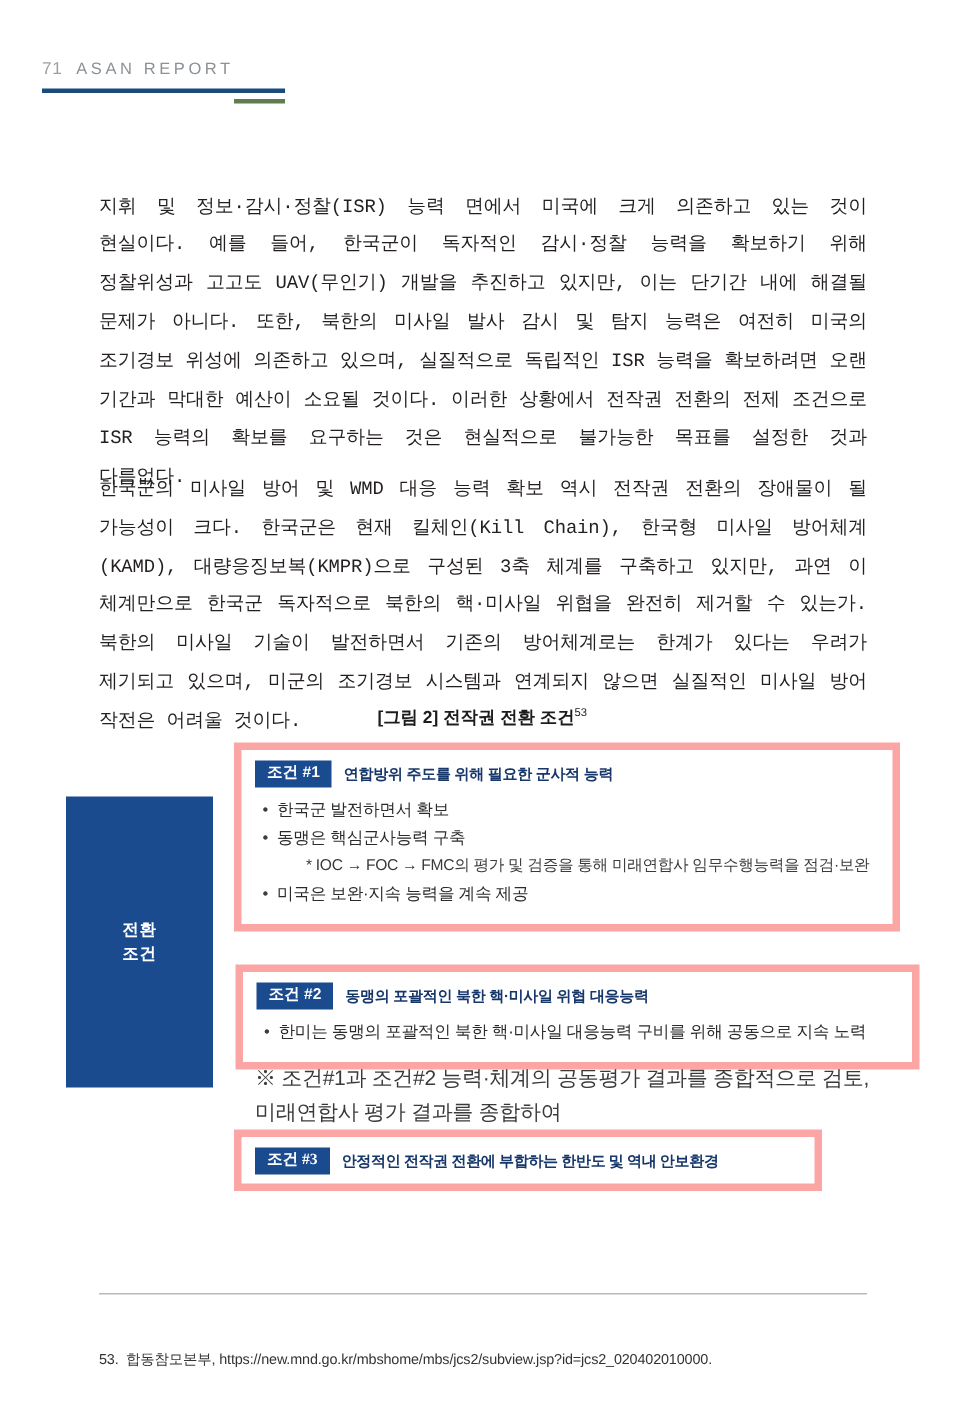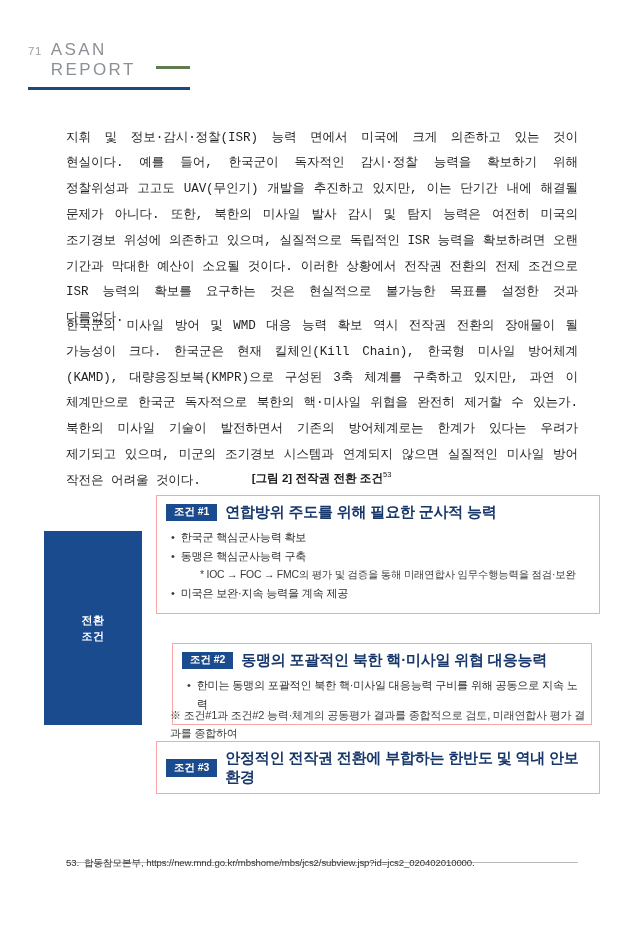--- a/index.html
+++ b/index.html
@@ -37,21 +37,21 @@
     align-items: baseline;
     gap: 9px;
   }
   .page-number {
     font-size: 11.5px;
     letter-spacing: 0.5px;
     color: #9aa0a6;
     font-family: "Liberation Sans", sans-serif;
   }
   .header-title {
-    font-size: 17px;
+    font-size: 11px;
     letter-spacing: 2.4px;
     color: #8c9196;
     font-family: "Liberation Sans", sans-serif;
   }
   .header-rule {
     margin-top: 7px;
     width: 162px;
     height: 3px;
     background: #1b4b7e;
   }
@@ -125,42 +125,42 @@
   }
 
   .fig-right {
     position: absolute;
     left: 112px;
     top: 0;
     width: 444px;
   }
 
   .cond-box {
-    border: 1px solid #fca5a5;
+    border: 5px solid #fca5a5;
     background: #ffffff;
     box-sizing: border-box;
     padding: 0;
   }
   .cond-head {
     display: flex;
     align-items: center;
     gap: 8px;
     padding: 7px 9px 6px 9px;
   }
   .cond-tag {
     background: #1b4b8f;
     color: #ffffff;
     font-size: 10.4px;
     font-weight: bold;
     padding: 2.5px 8px 3px 8px;
     line-height: 1.2;
     white-space: nowrap;
   }
   .cond-title {
-    font-size: 15px;
+    font-size: 10px;
     font-weight: bold;
     color: #17376b;
     letter-spacing: -0.2px;
   }
   .cond-body {
     padding: 0 12px 10px 14px;
   }
   .bullet-line {
     font-size: 11.1px;
     line-height: 1.72;
@@ -176,50 +176,50 @@
   }
   .sub-line {
     font-size: 10.4px;
     line-height: 1.7;
     color: #3a3a3a;
     margin-left: 29px;
     letter-spacing: -0.2px;
   }
 
   .box1 { position: absolute; left: 0; top: 0; width: 444px; }
-  .box2 { position: absolute; left: 16px; top: 148px; width: 420px; }
-  .box3 { position: absolute; left: 0; top: 246px; width: 444px; }
+  .box2 { position: absolute; left: 1px; top: 148px; width: 456px; }
+  .box3 { position: absolute; left: 0; top: 258px; width: 392px; font-family: Liberation Serif, serif; }
 
   .note {
     position: absolute;
     left: 14px;
     top: 212px;
     width: 420px;
-    font-size: 11px;
+    font-size: 14px;
     line-height: 1.62;
     color: #3a3a3a;
     letter-spacing: -0.2px;
   }
   .note-indent {
     margin-left: 12px;
   }
 
   
   .footnote-rule {
     position: absolute;
     left: 66px;
     top: 862px;
     width: 512px;
     height: 1px;
     background: #b9b9b9;
   }
   .footnote {
     position: absolute;
     left: 66px;
-    top: 856px;
+    top: 900px;
     width: 520px;
     font-size: 9.6px;
     line-height: 1.5;
     color: #333333;
     letter-spacing: -0.1px;
   }
   .footnote .fn-num {
     margin-right: 5px;
   }
 </style>
@@ -256,21 +256,21 @@
     <div class="fig-right">
 
       <div class="cond-box box1">
         <div class="cond-head">
           <span class="cond-tag">조건 #1</span>
           <span class="cond-title">연합방위 주도를 위해 필요한 군사적 능력</span>
         </div>
         <div class="cond-body">
           <div class="bullet-line">
             <span class="bullet-dot">•</span>
-            <span>한국군 핵심군사능력 확보</span>
+            <span>한국군 발전하면서 확보</span>
           </div>
           <div class="bullet-line">
             <span class="bullet-dot">•</span>
             <span>동맹은 핵심군사능력 구축</span>
           </div>
           <div class="sub-line">* IOC → FOC → FMC의 평가 및 검증을 통해 미래연합사 임무수행능력을 점검·보완</div>
           <div class="bullet-line">
             <span class="bullet-dot">•</span>
             <span>미국은 보완·지속 능력을 계속 제공</span>
           </div>

